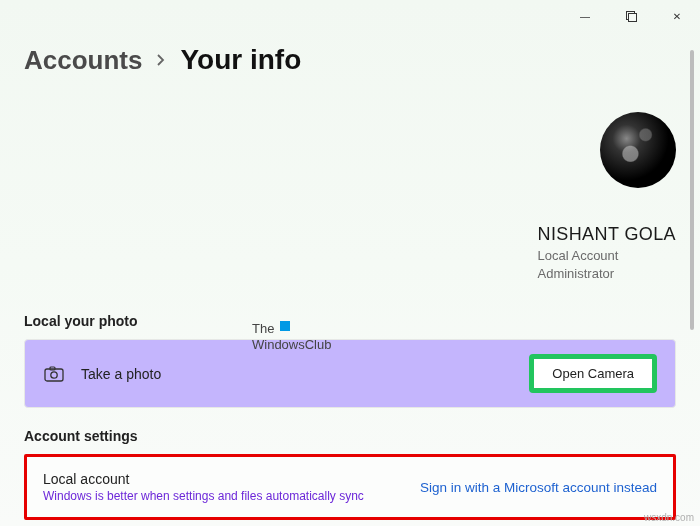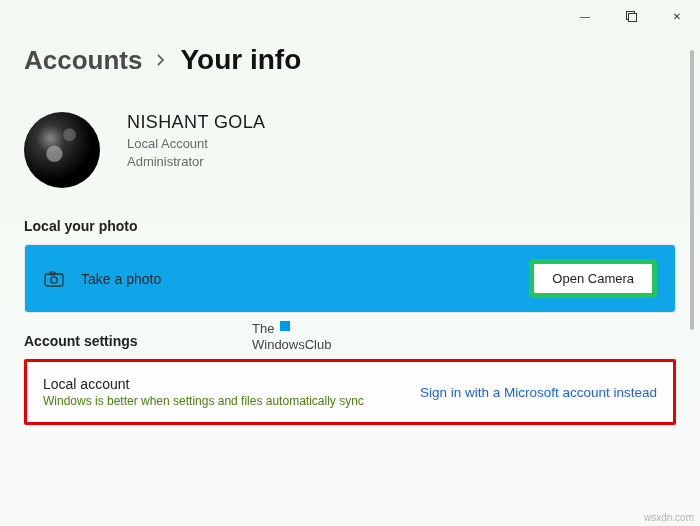--- a/index.html
+++ b/index.html
@@ -46,23 +46,24 @@
     font-size: 16px;
     color: #666;
   }
   .bc-current {
     font-size: 28px;
     font-weight: 700;
     color: #111;
   }
   .profile {
     display: flex;
-    align-items: flex-start;
-    gap: 27px;
+    align-items: flex-end;
+    gap: 36px;
     margin-bottom: 30px;
+    flex-direction: column;
   }
   .avatar {
     width: 76px;
     height: 76px;
     border-radius: 50%;
     background: radial-gradient(circle at 35% 35%, #888 0%, #333 20%, #000 60%);
     position: relative;
     overflow: hidden;
   }
   .avatar::after{
@@ -81,21 +82,21 @@
     color: #6a6a6a;
     line-height: 1.4;
   }
   .section-h {
     font-size: 14px;
     font-weight: 600;
     color: #222;
     margin-bottom: 10px;
   }
   .card {
-    background: #0ea5e9;
+    background: #c4b5fd;
     border: 1px solid #e6e8e6;
     border-radius: 4px;
     padding: 14px 18px;
     display: flex;
     align-items: center;
     margin-bottom: 8px;
     min-height: 62px;
   }
   .card-icon {
     width: 22px;
@@ -134,21 +135,21 @@
     border: 3px solid #e60000;
     border-radius: 2px;
     padding: 12px 16px;
     display: flex;
     align-items: center;
     background: #fcfdfc;
     min-height: 66px;
   }
   .hl-left { flex: 1; }
   .hl-title { font-size: 14px; color: #222; margin-bottom: 2px; }
-  .hl-desc { font-size: 12px; color: #4d7c0f; }
+  .hl-desc { font-size: 12px; color: #6d28d9; }
   .hl-link { font-size: 13.5px; color: #1e62d0; }
   .side-scroll {
     position:absolute; right:6px; top:50px; width:4px; height:280px; background:#bcbcbc; border-radius:2px;
   }
   .attrib {
     position:absolute; right:6px; bottom:3px; font-size:10px; color:#b0b0b0;text-align:center;
   }
   svg { display:block; }
 </style>
 </head>

